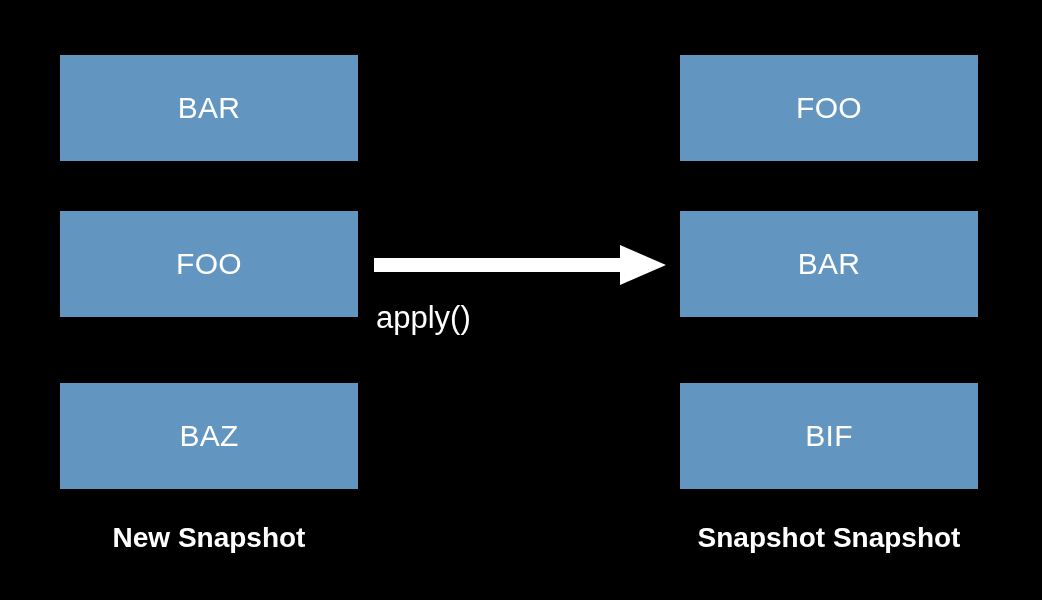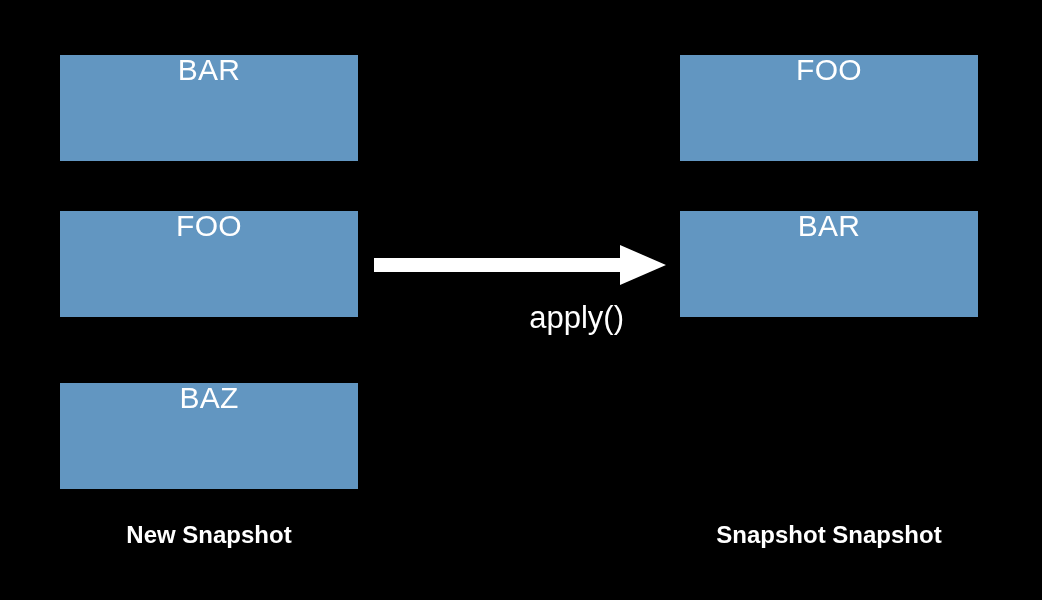--- a/index.html
+++ b/index.html
@@ -24,20 +24,21 @@
     height: 600px;
     background: #000000;
   }
 
   .node-box {
     position: absolute;
     width: 298px;
     height: 106px;
     background: #6296c1;
     display: flex;
+    align-items: center;
     justify-content: center;
     box-sizing: border-box;
   }
 
   .node-label {
     color: #ffffff;
     font-size: 30px;
     font-weight: 400;
     letter-spacing: 0.3px;
     line-height: 1;
@@ -60,34 +61,34 @@
     width: 292px;
     height: 44px;
   }
 
   .column-caption {
     position: absolute;
     top: 521px;
     width: 298px;
     text-align: center;
     color: #ffffff;
-    font-size: 24px;
+    font-size: 28px;
     font-weight: 700;
     line-height: 1.2;
     font-family: "Liberation Sans", sans-serif;
   }
   .caption-left  { left: 60px; }
   .caption-right { left: 680px; }
 
   #apply-label {
     position: absolute;
     left: 376px;
     top: 301px;
     width: 248px;
-    text-align: right;
+    text-align: left;
     color: #ffffff;
     font-size: 31px;
     font-weight: 400;
     line-height: 1.1;
     font-family: "Liberation Sans", sans-serif;
   }
 </style>
 </head>
 <body>
 
@@ -102,20 +103,23 @@
   <div class="node-box col-left row-3">
     <span class="node-label">BAZ</span>
   </div>
 
   <div class="node-box col-right row-1">
     <span class="node-label">FOO</span>
   </div>
   <div class="node-box col-right row-2">
     <span class="node-label">BAR</span>
   </div>
+  <div class="node-box col-right row-3">
+    <span class="node-label">BIF</span>
+  </div>
 
   <svg id="apply-arrow" viewBox="0 0 292 44">
     <polygon points="0,15 246,15 246,2 292,22 246,42 246,29 0,29" fill="#ffffff"></polygon>
   </svg>
 
   <div id="apply-label">apply()</div>
 
   <div class="column-caption caption-left">New Snapshot</div>
   <div class="column-caption caption-right">Snapshot Snapshot</div>
 

